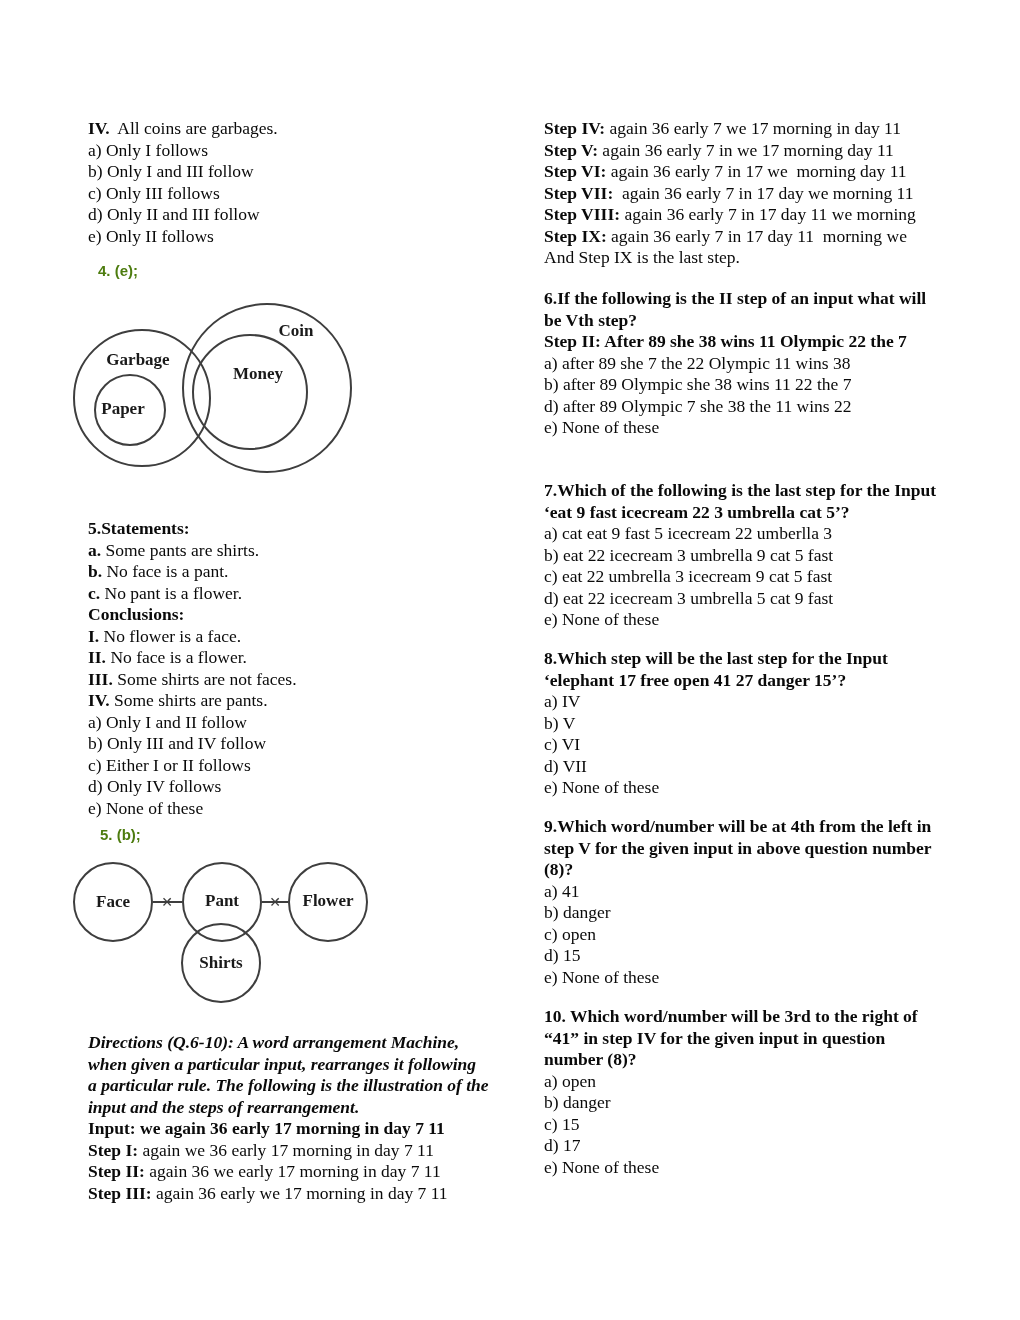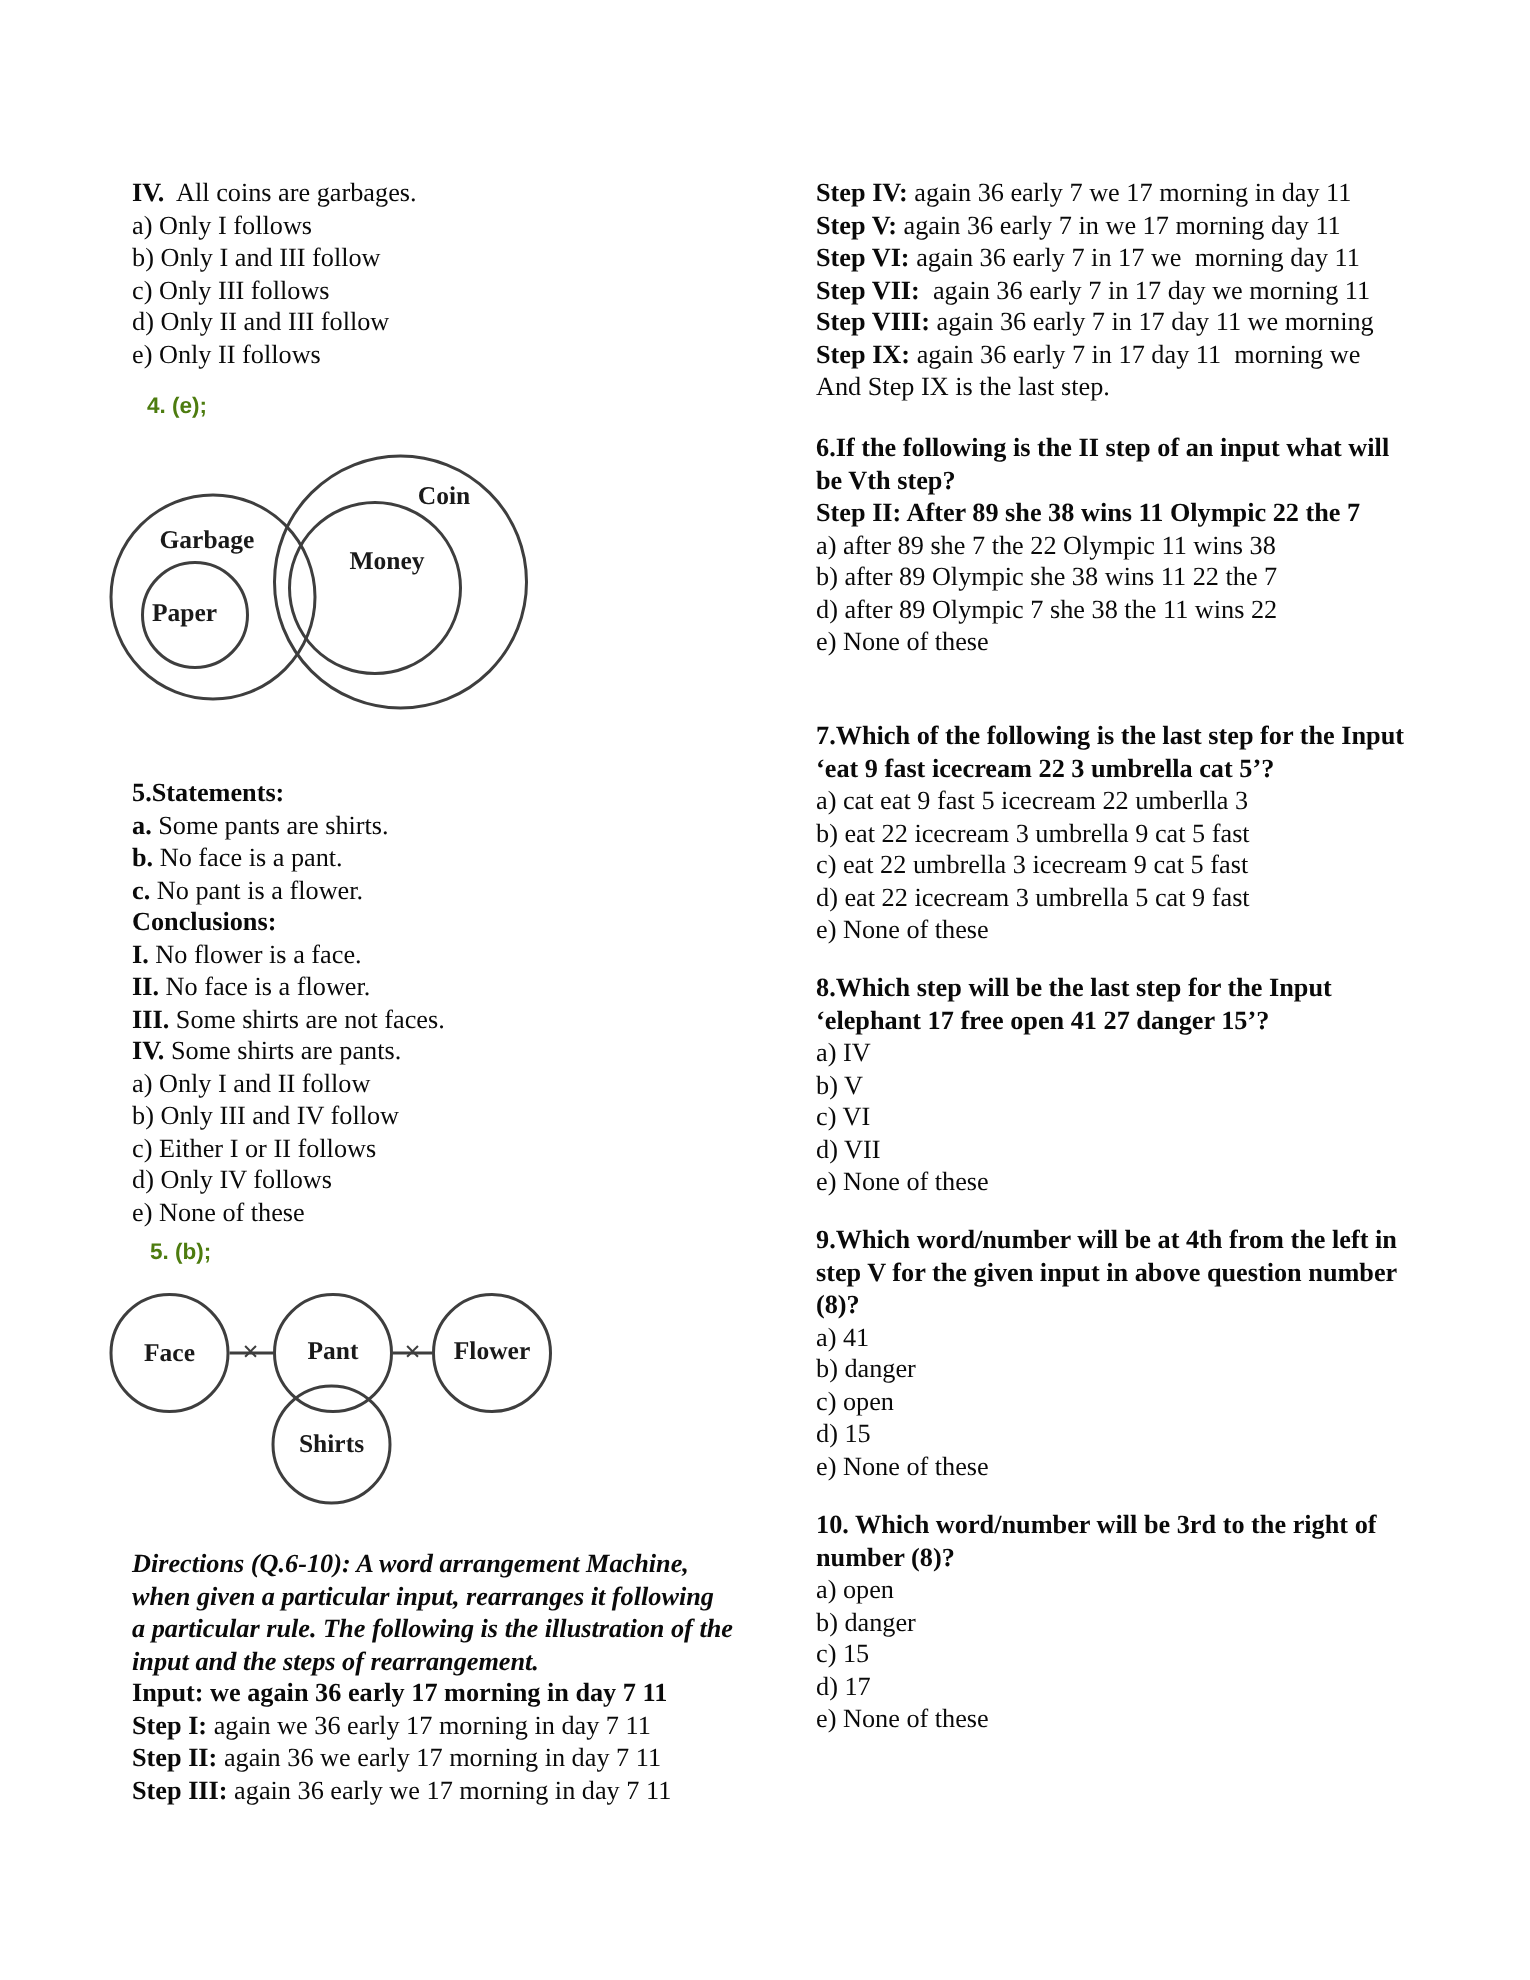--- a/index.html
+++ b/index.html
@@ -158,20 +158,21 @@
       <div class="line b">(8)?</div>
       <div class="line">a) 41</div>
       <div class="line">b) danger</div>
       <div class="line">c) open</div>
       <div class="line">d) 15</div>
       <div class="line">e) None of these</div>
     </div>
 
     <div class="block" style="top:1006px">
       <div class="line b">10. Which word/number will be 3rd to the right of</div>
+      <div class="line b">“41” in step IV for the given input in question</div>
       <div class="line b">number (8)?</div>
       <div class="line">a) open</div>
       <div class="line">b) danger</div>
       <div class="line">c) 15</div>
       <div class="line">d) 17</div>
       <div class="line">e) None of these</div>
     </div>
 
   </div>
 </div>

